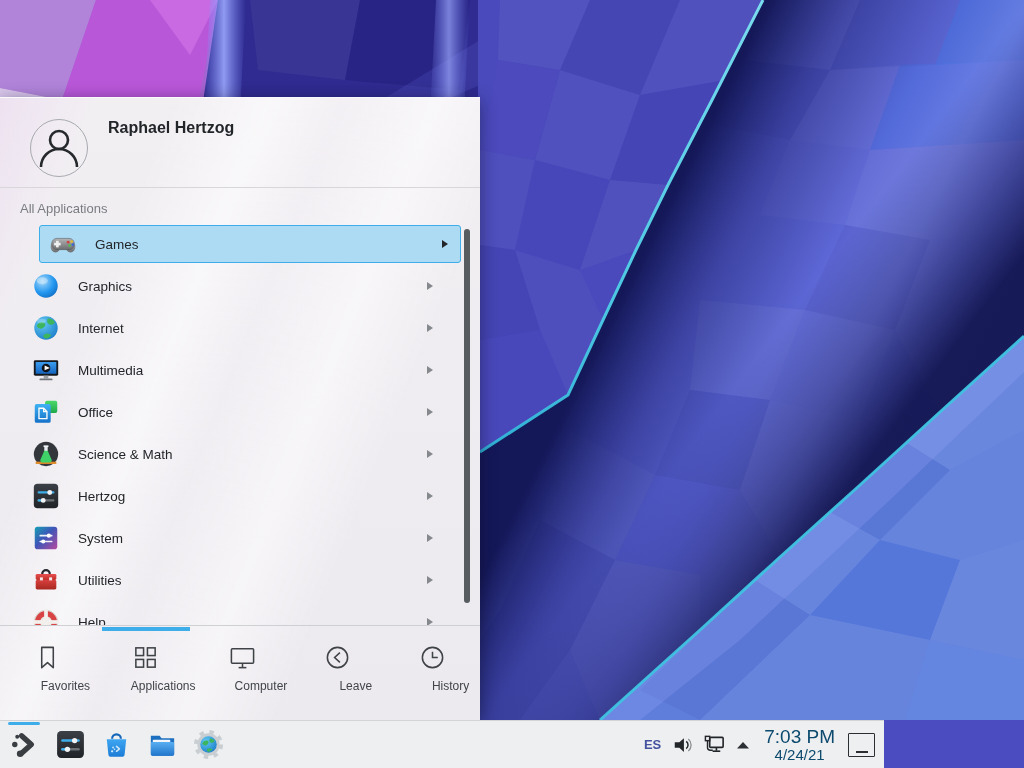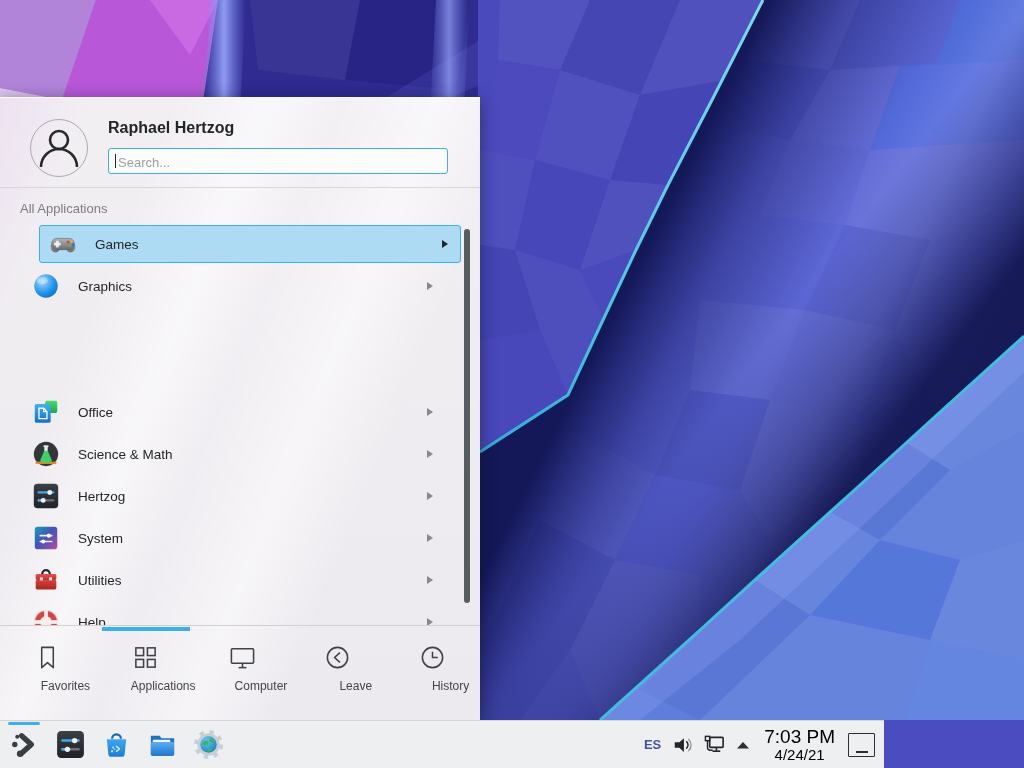--- a/index.html
+++ b/index.html
@@ -51,21 +51,21 @@
   
   #taskbar{position:absolute;left:0;top:720px;width:884px;height:48px;box-sizing:border-box;
     background:#edeff0;border-top:1px solid #d2d5d7;display:flex;align-items:center;}
   .tb-left{display:flex;align-items:center;gap:13px;padding-left:8px;}
   .tb-btn{width:33px;height:33px;position:relative;}
   .tb-btn svg{width:33px;height:33px;display:block;}
   .kickoff-indicator{position:absolute;left:8px;top:1px;width:32px;height:3px;background:#3daee9;border-radius:2px;}
   .tb-right{margin-left:auto;display:flex;align-items:center;gap:9px;padding-right:9px;}
   .kbd-layout{font-size:13px;font-weight:bold;color:#44519f;padding:0 2px;}
   .tray-icon svg{display:block;}
-  .clock{text-align:center;color:#000000;line-height:1.05;padding:0 4px;}
+  .clock{text-align:center;color:#0c4a6e;line-height:1.05;padding:0 4px;}
   .clock .time{font-size:19px;}
   .clock .date{font-size:15px;text-align:center;}
   .show-desktop{width:25px;height:22px;border:1.5px solid #2b2e32;border-radius:1px;position:relative;background:transparent;}
   .show-desktop::after{content:"";position:absolute;left:50%;transform:translateX(-50%);bottom:3px;width:12px;height:1.5px;background:#2b2e32;}
 </style>
 </head>
 <body>
 
 <svg width="0" height="0" style="position:absolute" aria-hidden="true">
   <defs>
@@ -243,24 +243,20 @@
   <div id="launcher">
 
     <div class="avatar">
       <svg viewBox="0 0 56 56">
         <circle cx="28" cy="20" r="9" fill="none" stroke="#26292c" stroke-width="2.6"></circle>
         <path d="M10,47 a18,18 0 0 1 36,0" fill="none" stroke="#26292c" stroke-width="2.6"></path>
       </svg>
     </div>
     <div class="user-name">Raphael Hertzog</div>
 
-    <div class="search-wrap">
-      <span class="caret"></span>
-      <input type="text" placeholder="Search..." style="">
-    </div>
 
     <div class="header-sep"></div>
     <div class="section-label">All Applications</div>
 
     <div class="app-list">
 
       <div class="row selected" style="top:0">
         <span class="ic">
           <svg viewBox="0 0 32 32">
             <ellipse cx="8" cy="19" rx="5.2" ry="6" fill="url(#gpGrad)"></ellipse>
@@ -282,21 +278,48 @@
         <span class="ic">
           <svg viewBox="0 0 32 32">
             <circle cx="16" cy="16" r="12.5" fill="url(#sphGrad)"></circle>
             <ellipse cx="12" cy="10.5" rx="6" ry="3.8" fill="rgba(255,255,255,.35)"></ellipse>
           </svg>
         </span>
         <span class="lbl">Graphics</span>
         <span class="arrow"></span>
       </div>
 
-
+      <div class="row" style="top:84px">
+        <span class="ic">
+          <svg viewBox="0 0 32 32">
+            <circle cx="16" cy="16" r="12.5" fill="url(#globGrad)"></circle>
+            <path d="M6,14 q2,-5 7,-4 q3.5,1 1.5,4.5 q-4.5,5 -8.5,-0.5 z" fill="#3cb55e"></path>
+            <path d="M18,5.5 q5.5,0.5 7.5,4.5 q-2,3.5 -6.5,2 q-3,-2.5 -1,-6.5 z" fill="#3cb55e"></path>
+            <path d="M14,23 q4,-2.5 7.5,0.5 q-2,4.5 -6.5,3.5 q-3,-1.5 -1,-4 z" fill="#3cb55e"></path>
+            <ellipse cx="11" cy="8.6" rx="5" ry="2.6" fill="rgba(255,255,255,.22)"></ellipse>
+          </svg>
+        </span>
+        <span class="lbl">Internet</span>
+        <span class="arrow"></span>
+      </div>
+
+      <div class="row" style="top:126px">
+        <span class="ic">
+          <svg viewBox="0 0 32 32">
+            <rect x="3" y="5.5" width="26" height="16.5" rx="1.5" fill="#15181c"></rect>
+            <rect x="5" y="7.5" width="22" height="12.5" fill="url(#mmGrad)"></rect>
+            <circle cx="16" cy="13.8" r="4.6" fill="#10131a"></circle>
+            <polygon points="14.5,11.3 20.2,13.8 14.5,16.3" fill="#ffffff"></polygon>
+            <rect x="13.5" y="22" width="5" height="3" fill="#9aa0a6"></rect>
+            <rect x="9" y="25" width="14" height="2" rx="1" fill="#70767c"></rect>
+          </svg>
+        </span>
+        <span class="lbl">Multimedia</span>
+        <span class="arrow"></span>
+      </div>
 
       <div class="row" style="top:168px">
         <span class="ic">
           <svg viewBox="0 0 32 32">
             <rect x="15" y="4" width="13" height="13" rx="2" fill="url(#docGreen)"></rect>
             <rect x="4" y="7.5" width="17" height="20" rx="2" fill="url(#docBlue)"></rect>
             <path d="M8.5,12 h5 l3.5,3.5 v7.5 h-8.5 z" fill="none" stroke="#ffffff" stroke-width="1.4"></path>
             <path d="M13.5,12 v3.5 h3.5" fill="none" stroke="#ffffff" stroke-width="1.4"></path>
           </svg>
         </span>

